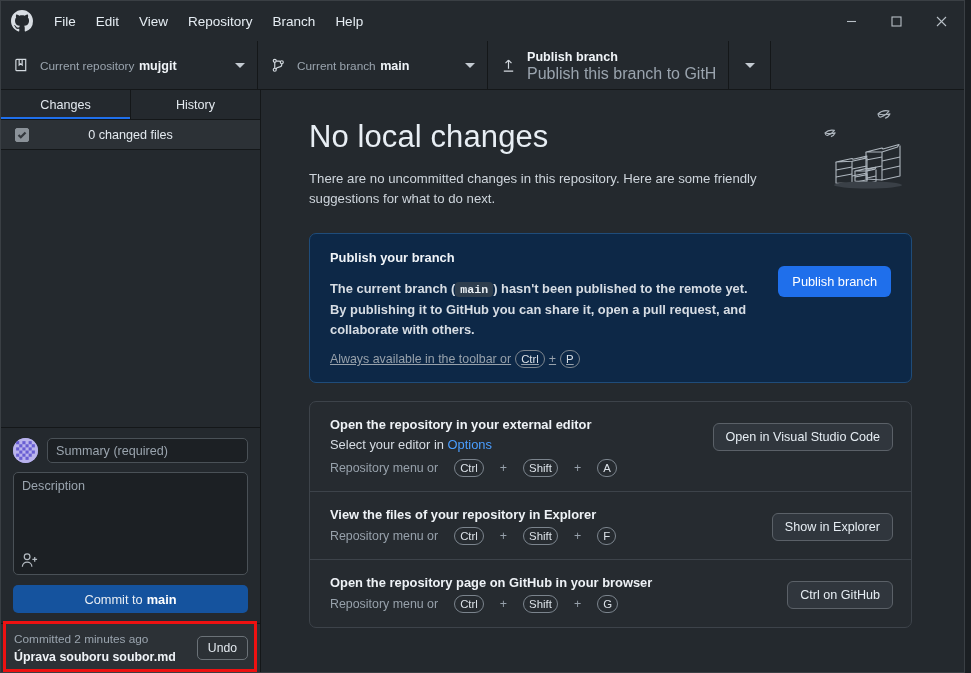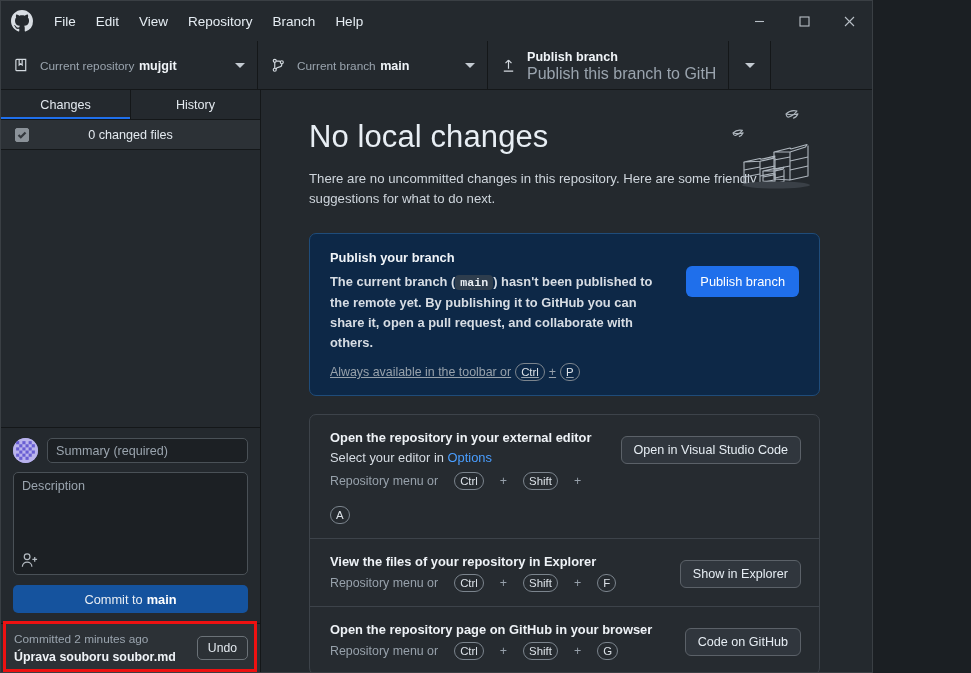--- a/index.html
+++ b/index.html
@@ -4,21 +4,21 @@
 <style>
   * { box-sizing: border-box; margin: 0; padding: 0; }
   html, body {
     width: 971px; height: 673px;
     background: #1b1f23;
     font-family: "Liberation Sans", sans-serif;
     overflow: hidden;
   }
   #app {
     position: relative;
-    width: 873px; height: 673px;
+    width: 965px; height: 673px;
     background: #24292e;
     border: 1px solid #3a3f44;
     display: flex; flex-direction: column;
   }
 
   
   .titlebar {
     height: 40px; min-height: 40px;
     background: #24292e;
     display: flex; align-items: center;
@@ -202,21 +202,21 @@
   }
   .illus { position: absolute; right: 38px; top: 15px; width: 118px; height: 84px; }
 
   .blue-card {
     background: #0d2847; border: 1px solid #1f4c7a;
     border-radius: 7px; padding: 16px 20px 14px 20px;
     margin-bottom: 18px;
     display: flex; align-items: flex-start; gap: 16px;
   }
   .blue-card .bc-left { flex: 1; min-width: 0; }
-  .card-title { font-size: 12.9px; font-weight: bold; color: #f0f4f8; margin-bottom: 7px; }
+  .card-title { font-size: 12.9px; font-weight: bold; color: #f0f4f8; margin-bottom: 14px; }
   .card-desc { font-size: 12.9px; color: #d7dde4; line-height: 20px; font-weight: bold; }
   .mono-chip {
     font-family: "Liberation Mono", monospace; font-size: 11.6px;
     background: #2e3d4d; border-radius: 4px; padding: 1px 5px; color: #e9eef3;
   }
   .card-hint { font-size: 12.4px; color: #97a1ab; margin-top: 10px; display: flex; align-items: center; gap: 4px; flex-wrap: wrap; text-decoration: underline; }
   .kbd {
     display: inline-block;
     border: 1px solid #7b848d; border-radius: 9px;
     padding: 1px 5px; font-size: 11.4px; color: #dbe1e7;
@@ -498,19 +498,19 @@
             <div class="gr-title">Open the repository page on GitHub in your browser</div>
             <div class="gr-hint">
               <span>Repository menu or</span>
               <span class="kbd">Ctrl</span>
               <span>+</span>
               <span class="kbd">Shift</span>
               <span>+</span>
               <span class="kbd">G</span>
             </div>
           </div>
-          <button class="btn-secondary">Code on GitHub</button>
+          <button class="btn-secondary">Ctrl on GitHub</button>
         </div>
 
       </div>
     </div>
   </div>
 </div>
 
 </body></html>

